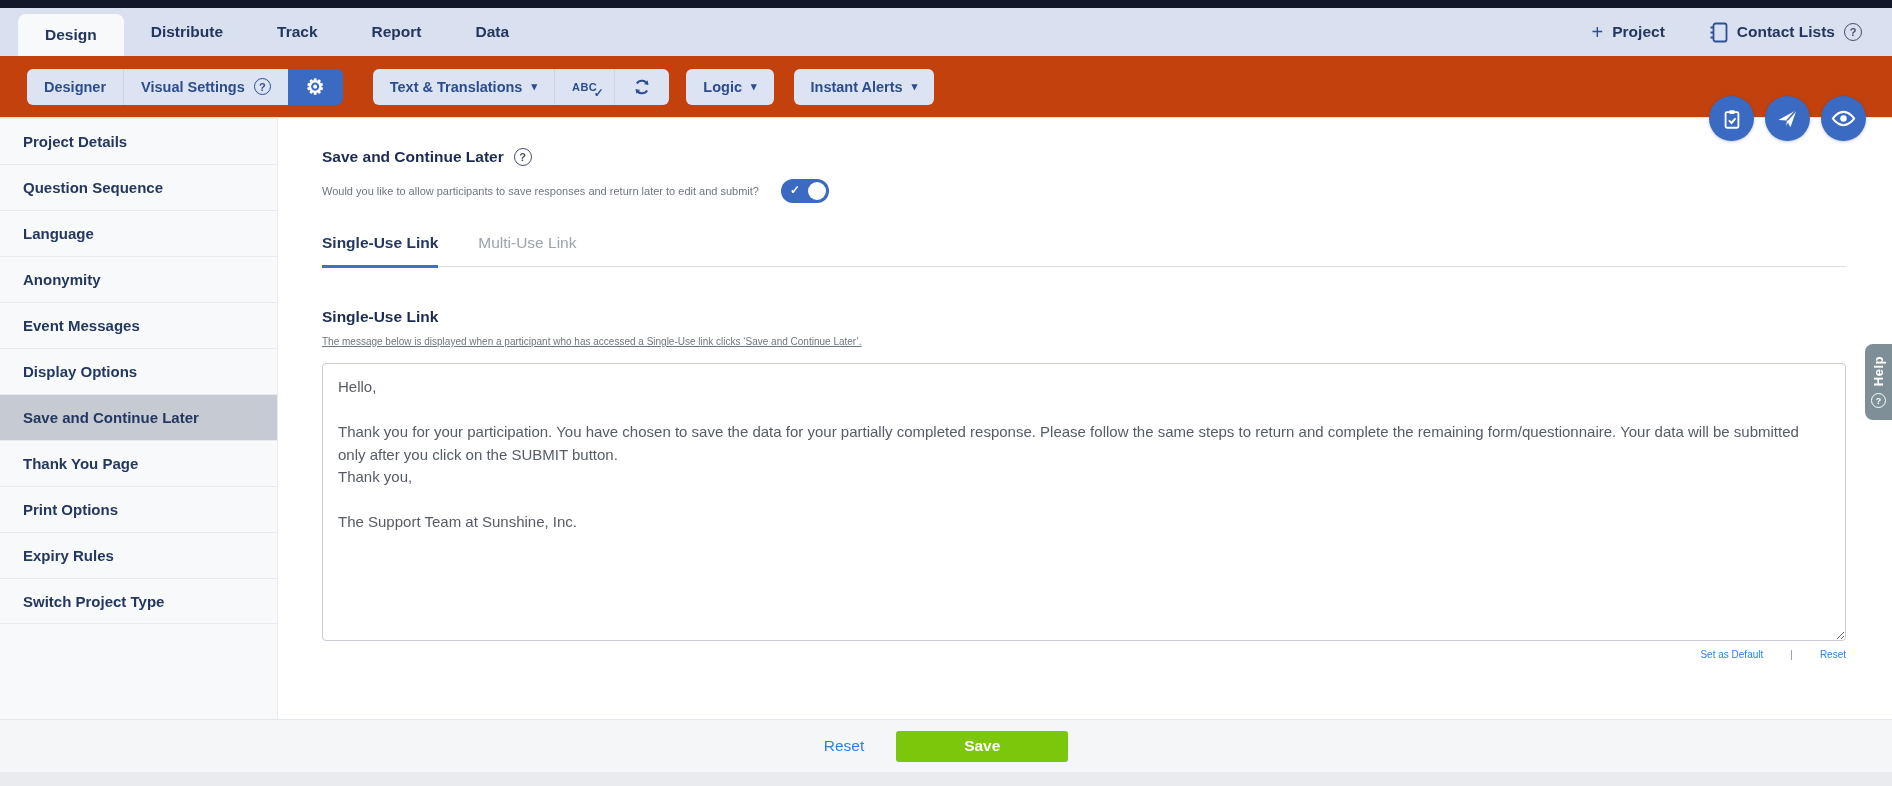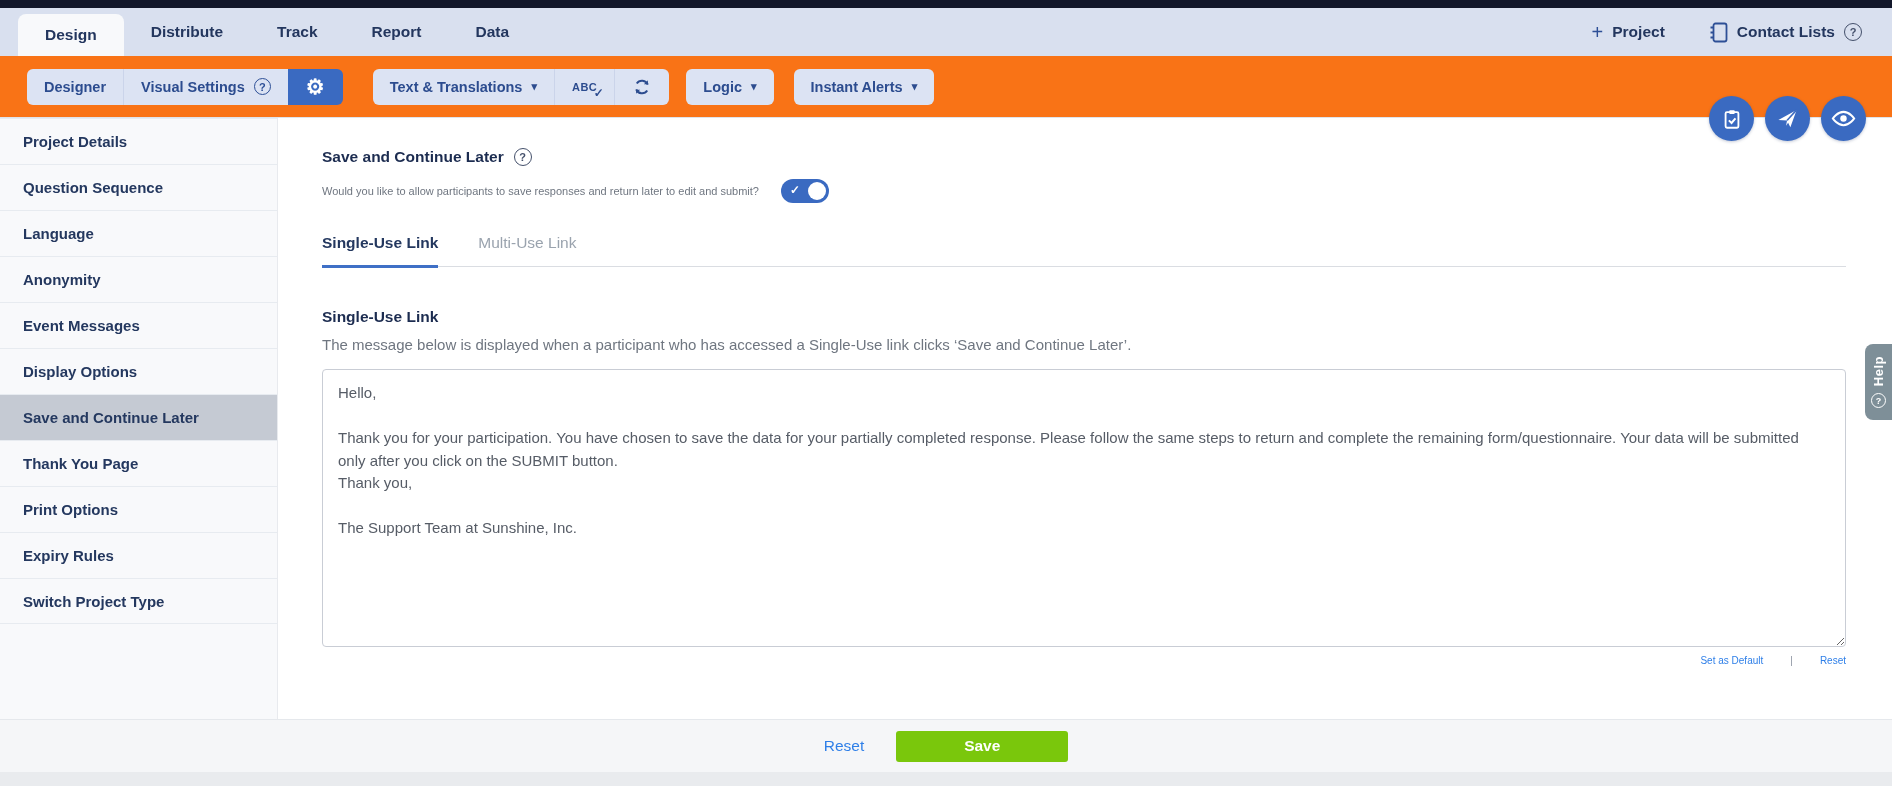--- a/index.html
+++ b/index.html
@@ -17,21 +17,21 @@
   .nav-tab.active { background:#f8f9fb; border-radius:8px 8px 0 0; margin-left:18px; align-self:flex-end;
                     height:42px; }
   .navbar-right { margin-left:auto; display:flex; align-items:center; gap:44px; padding-right:30px; }
   .nav-action { display:flex; align-items:center; gap:9px; font-size:15.5px; font-weight:700;
                 color:#23365e; cursor:pointer; }
   .plus-glyph { font-size:20px; font-weight:400; color:#2d4f96; line-height:1; }
   .qcircle { display:inline-flex; align-items:center; justify-content:center; width:18px; height:18px;
              border:1.6px solid #44506b; border-radius:50%; font-size:11px; font-weight:700; color:#44506b; }
 
   
-  .toolbar { height:62px; background:#f97316; border-bottom:1px solid #dfe3ea; display:flex;
+  .toolbar { height:62px; background:#c2410c; border-bottom:1px solid #dfe3ea; display:flex;
              align-items:center; padding-left:27px; }
   .tb-group { display:flex; height:36px; border-radius:6px; overflow:hidden; }
   .tb-btn { background:#dce3f3; color:#2c4c8f; font-weight:700; font-size:14.5px; display:flex;
             align-items:center; padding:0 17px; gap:9px; cursor:pointer; white-space:nowrap; }
   .tb-group .tb-btn + .tb-btn { border-left:1px solid #cbd4ea; }
   .caret { font-size:11px; color:#2c4c8f; }
   .gear-btn { background:#3a6ac1; color:#fff; width:55px; justify-content:center; border-left:none !important; }
   .gear-glyph { font-size:21px; line-height:1; }
   .qcircle.blue { border-color:#2d4f96; color:#2d4f96; width:17px; height:17px; }
   .abc-wrap { position:relative; display:inline-block; font-size:11px; font-weight:700; letter-spacing:.5px; }
@@ -58,21 +58,21 @@
   .toggle .tick { position:absolute; left:9px; top:4px; color:#fff; font-size:12px; font-weight:700; }
   .toggle .knob { position:absolute; right:3px; top:3px; width:18px; height:18px; background:#fff;
                   border-radius:50%; }
 
   .tabs { display:flex; margin-top:31px; border-bottom:1px solid #dadde2; }
   .tab { padding-bottom:13px; margin-right:40px; font-size:15.5px; cursor:pointer; }
   .tab.active { color:#24385f; font-weight:700; border-bottom:3px solid #3f70c6; margin-bottom:-2px; }
   .tab.inactive { color:#9aa3ae; font-weight:400; }
 
   .section-title { margin-top:41px; font-size:15.5px; font-weight:700; color:#1c2c50; }
-  .section-desc { margin-top:10px; font-size:15px; color:#6f7680; }
+  .section-desc { margin-top:10px; font-size:10px; color:#6f7680;text-decoration:underline; }
   .msg-box { display:block; margin-top:16px; width:100%; height:278px; border:1px solid #c9cdd5;
              border-radius:4px; padding:12px 15px; font-family:"Liberation Sans", sans-serif;
              font-size:15px; line-height:22.5px; color:#565c66; resize:both; background:#fff; }
   .links-row { display:flex; justify-content:flex-end; align-items:center; gap:27px; margin-top:8px;
                font-size:10px; }
   .link { color:#2e7fe8; cursor:pointer; }
   .link-sep { color:#8b93a0; }
 
   
   .fab-row { position:absolute; top:96px; right:26px; display:flex; gap:11px; z-index:5; }

